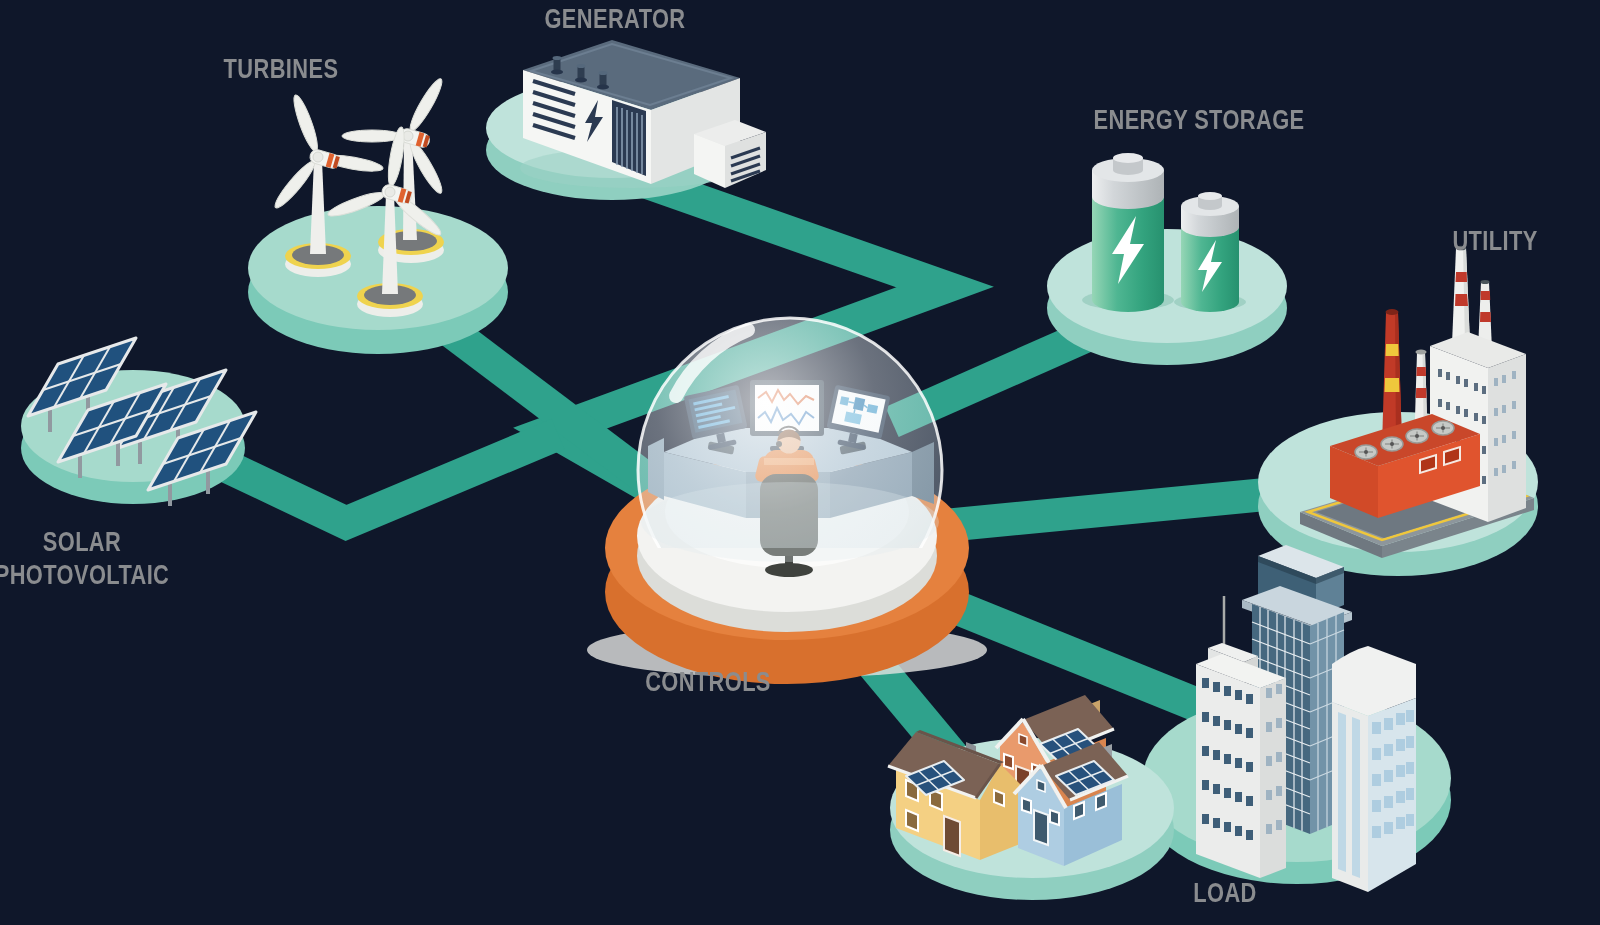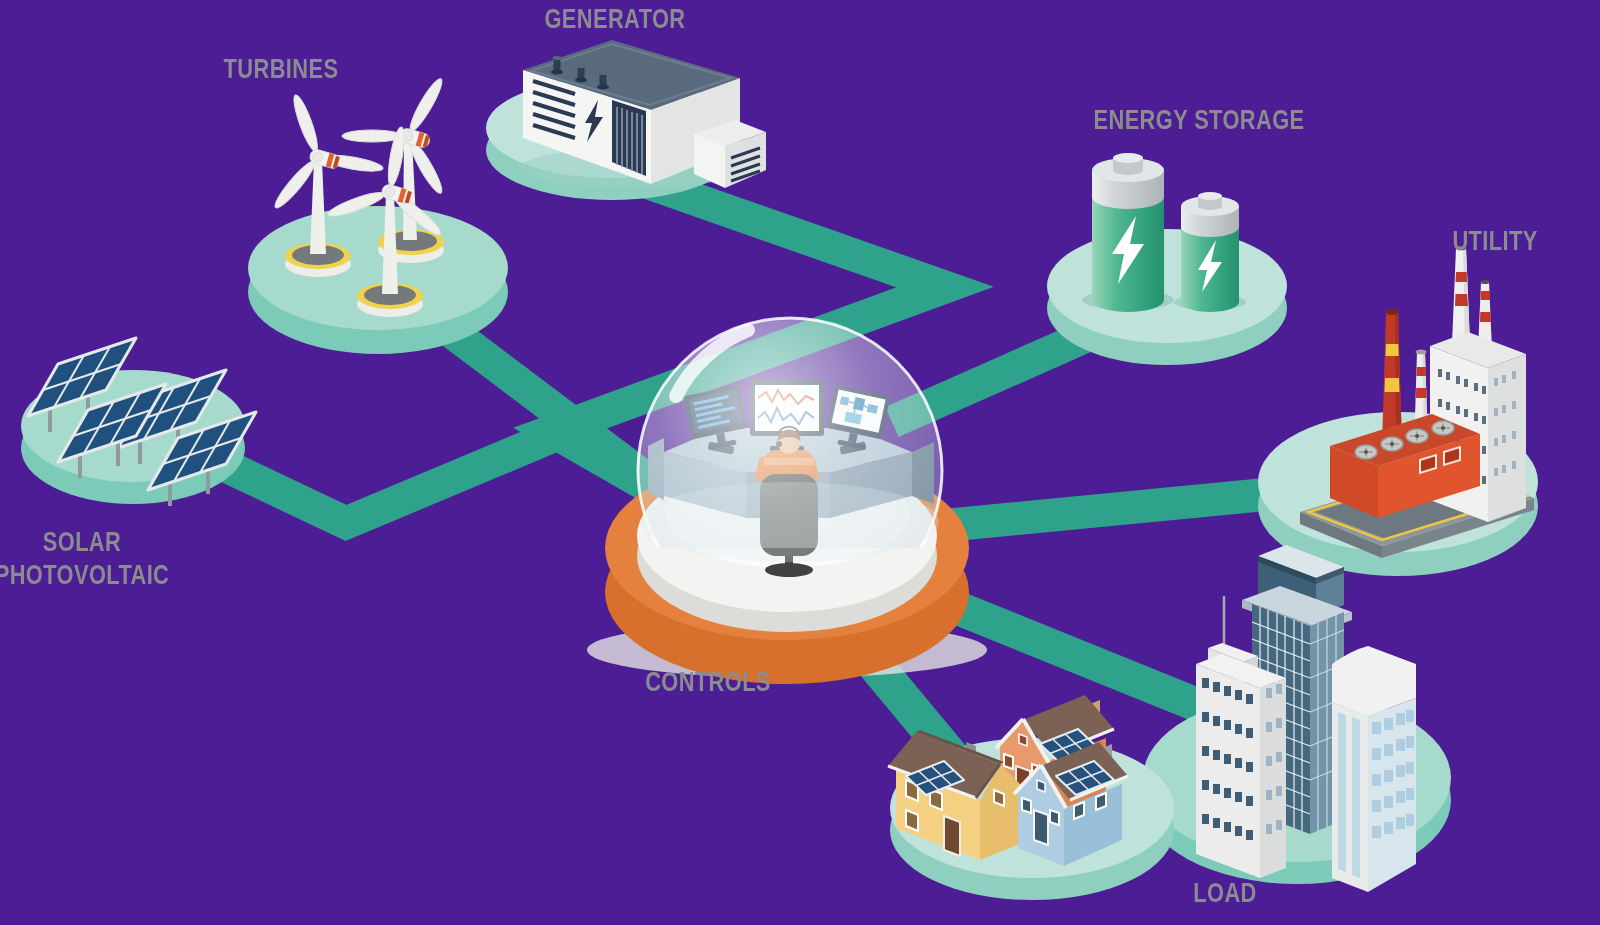--- a/index.html
+++ b/index.html
@@ -1,16 +1,16 @@
 <!DOCTYPE html>
 <html><head>
 <meta charset="utf-8">
 <style>
   html,body{margin:0;padding:0;background:#ffffff;}
-  .stage{position:relative;width:1600px;height:925px;background:#4c1d95;overflow:hidden;
+  .stage{position:relative;width:1600px;height:925px;background:#0f172a;overflow:hidden;
          font-family:"Liberation Sans",sans-serif;}
   .stage svg{position:absolute;left:0;top:0;}
   .lbl{position:absolute;transform:translate(-50%,-50%) scaleX(0.78);
        font-weight:700;font-size:28px;letter-spacing:.5px;color:#8A8C8F;white-space:nowrap;}
   .lbl.two{text-align:center;line-height:33px;}
   .lbl span{display:block;}
 </style>
 </head>
 <body>
 

